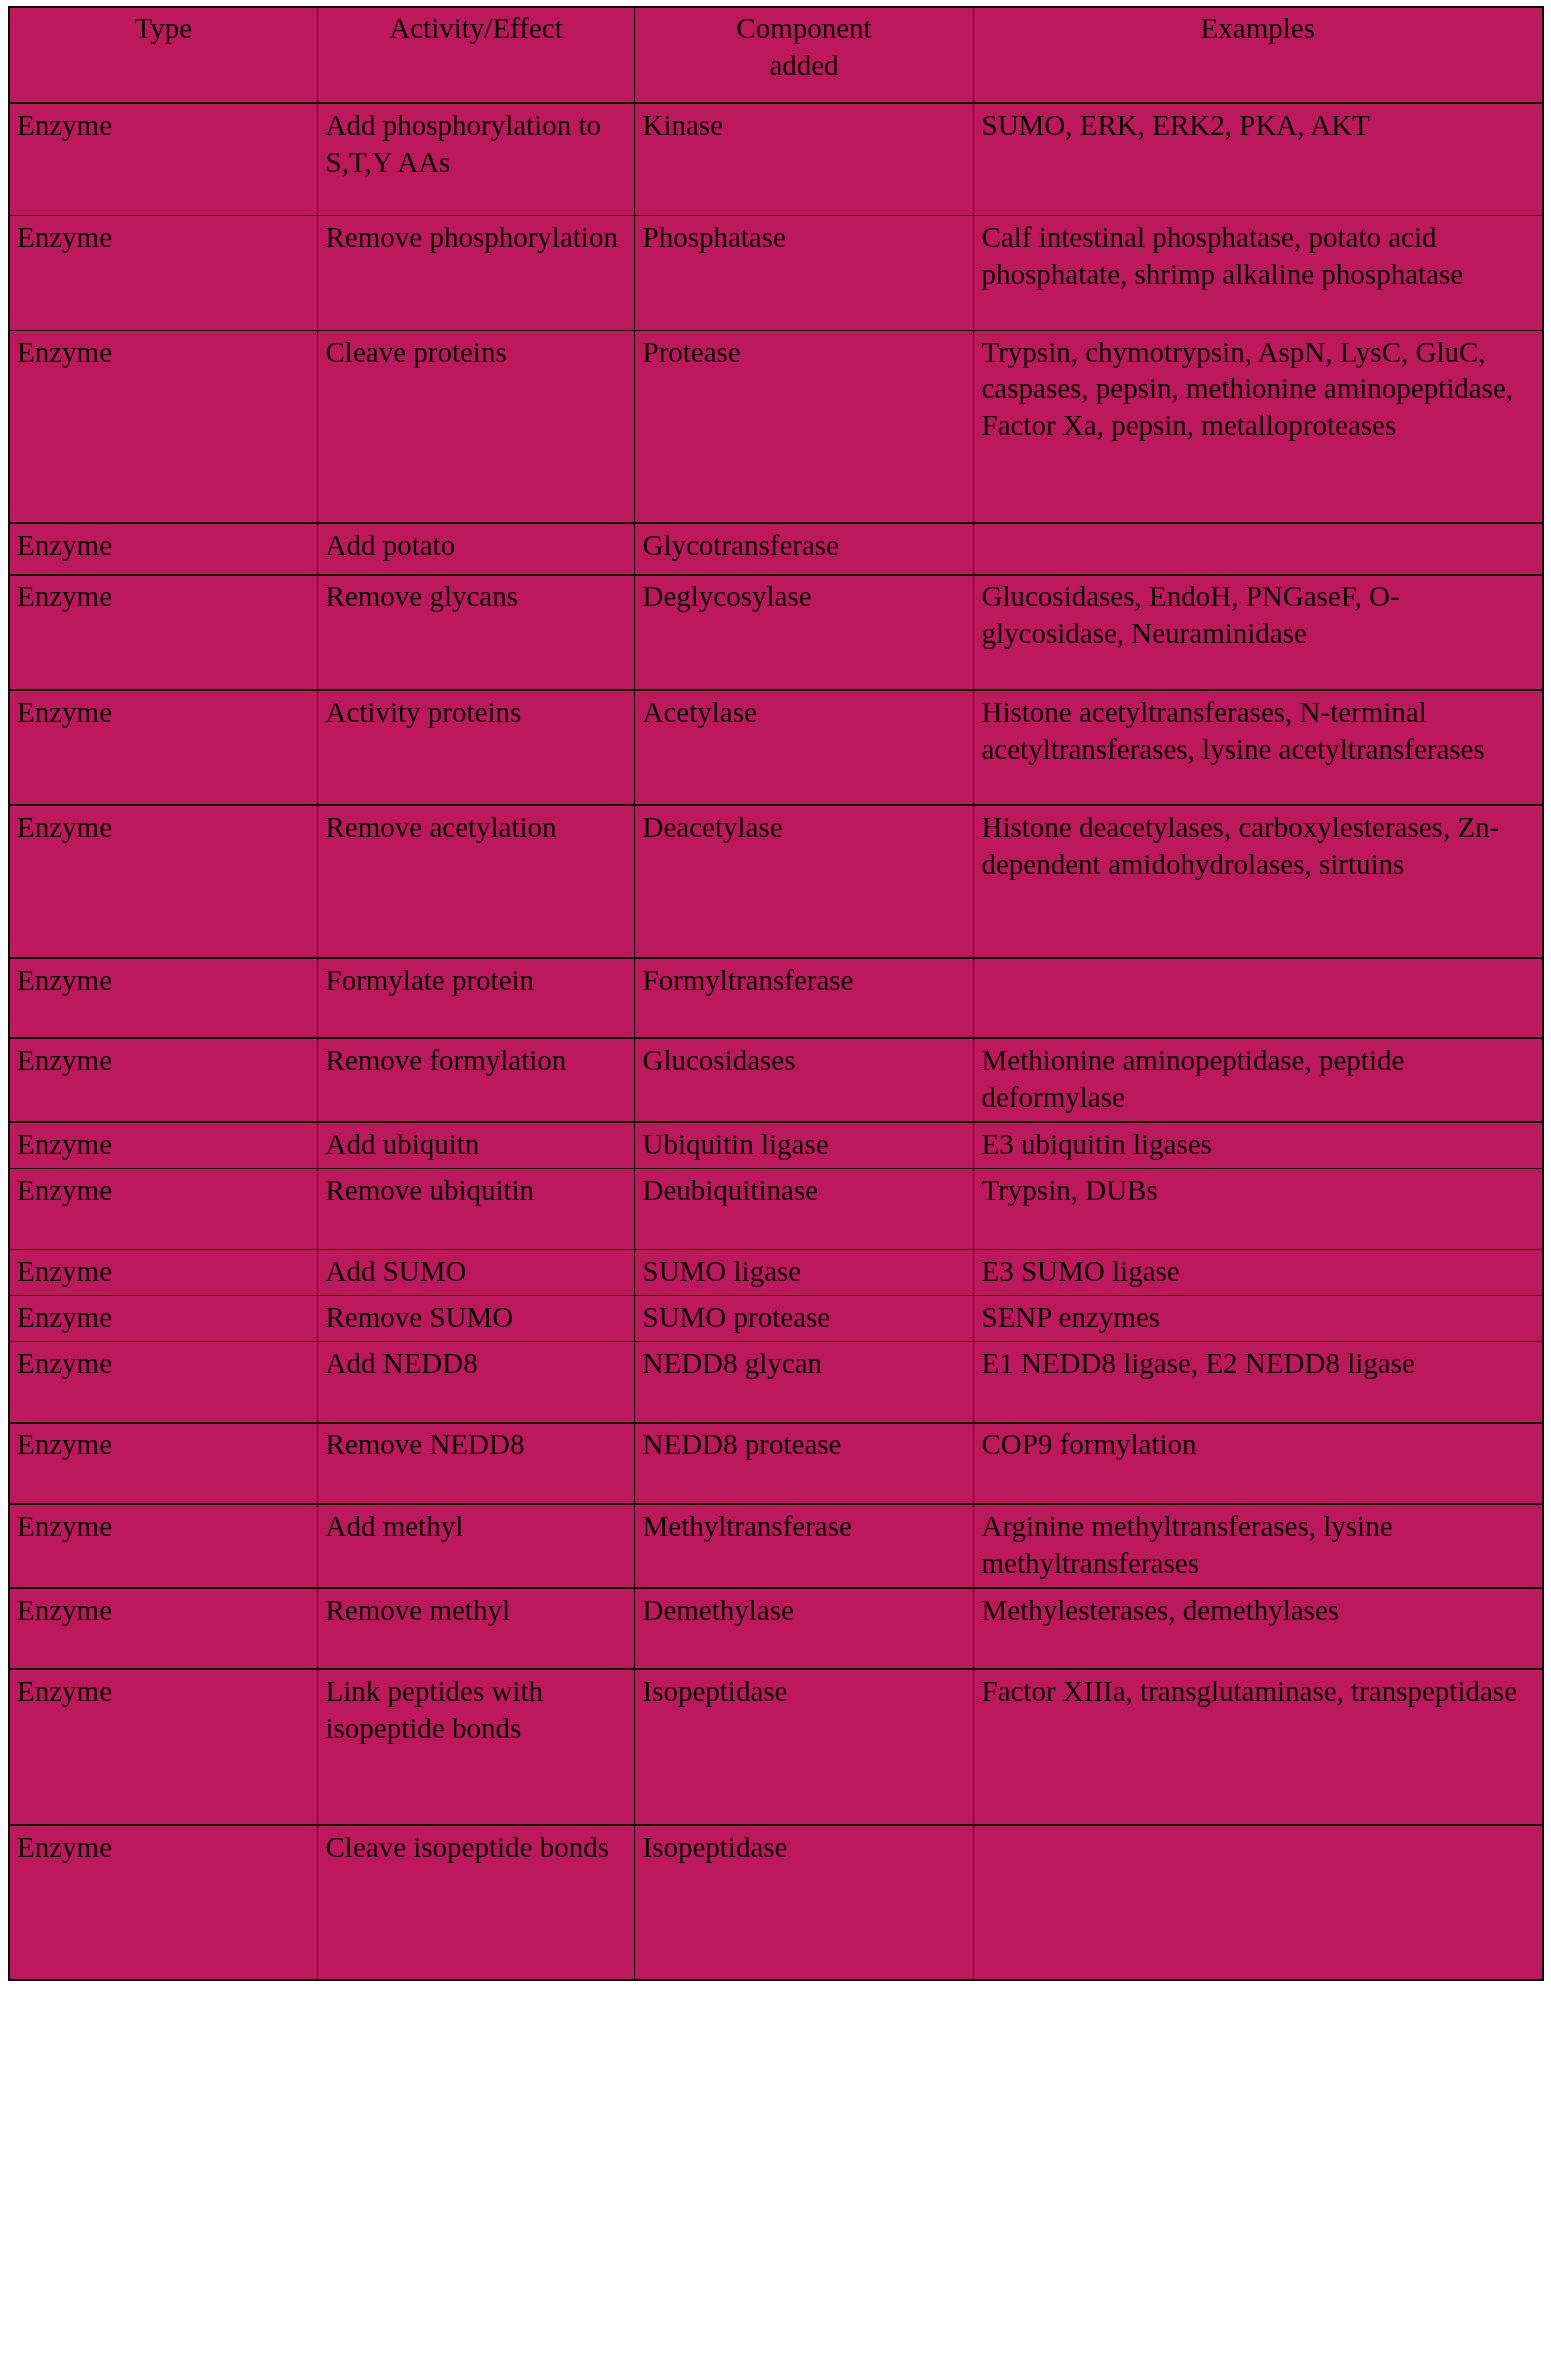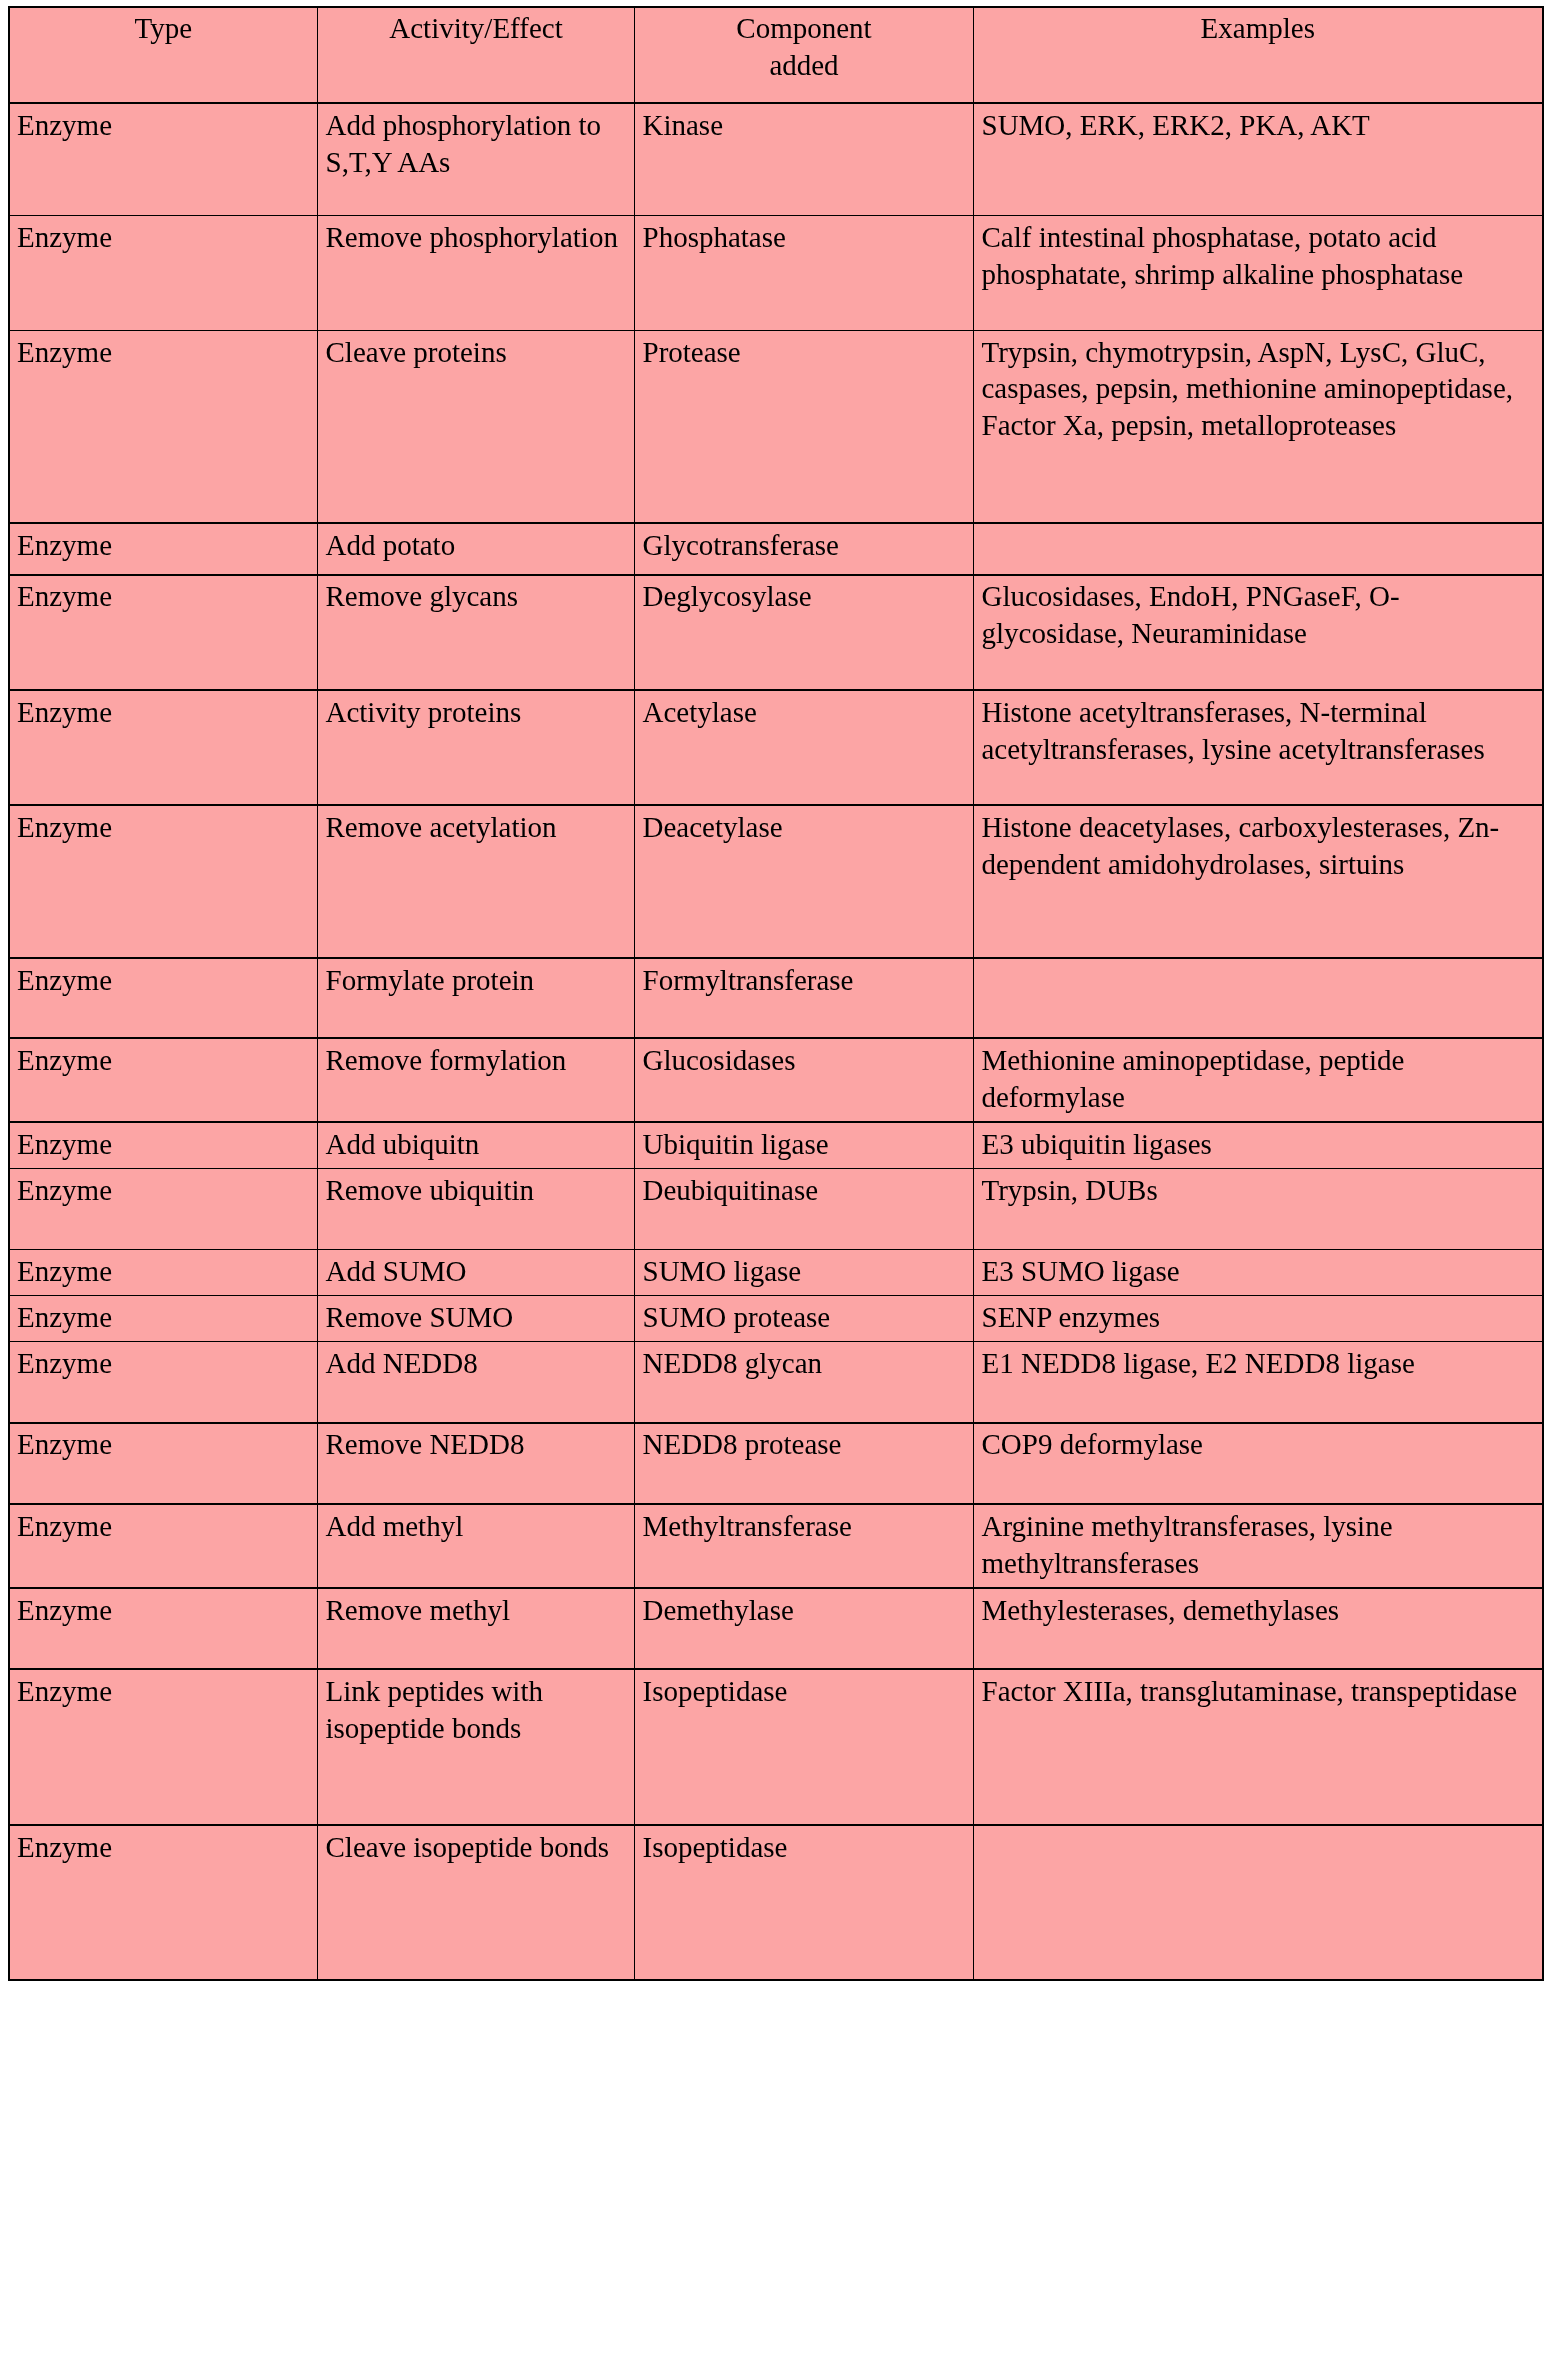--- a/index.html
+++ b/index.html
@@ -23,21 +23,21 @@
     background: #ffffff;
   }
 
   table.enzyme-table {
     position: absolute;
     left: 7.5px;
     top: 5.6px;
     width: 1534px;
     border-collapse: collapse;
     table-layout: fixed;
-    background: #fca5a5;
+    background: #be185d;
   }
 
   table.enzyme-table col.c-type      { width: 309px; }
   table.enzyme-table col.c-activity  { width: 317px; }
   table.enzyme-table col.c-component { width: 339px; }
   table.enzyme-table col.c-examples  { width: 569px; }
 
   table.enzyme-table th,
   table.enzyme-table td {
     border: 1.9px solid #000000;
@@ -350,21 +350,21 @@
         <td>
             <span class="cell-text">Enzyme</span>
           </td>
         <td>
             <span class="cell-text">Remove NEDD8</span>
           </td>
         <td>
             <span class="cell-text">NEDD8 protease</span>
           </td>
         <td>
-            <span class="cell-text">COP9 deformylase</span>
+            <span class="cell-text">COP9 formylation</span>
           </td>
       </tr>
 
       <tr class="r-15 thick-top">
         <td>
             <span class="cell-text">Enzyme</span>
           </td>
         <td>
             <span class="cell-text">Add methyl</span>
           </td>

